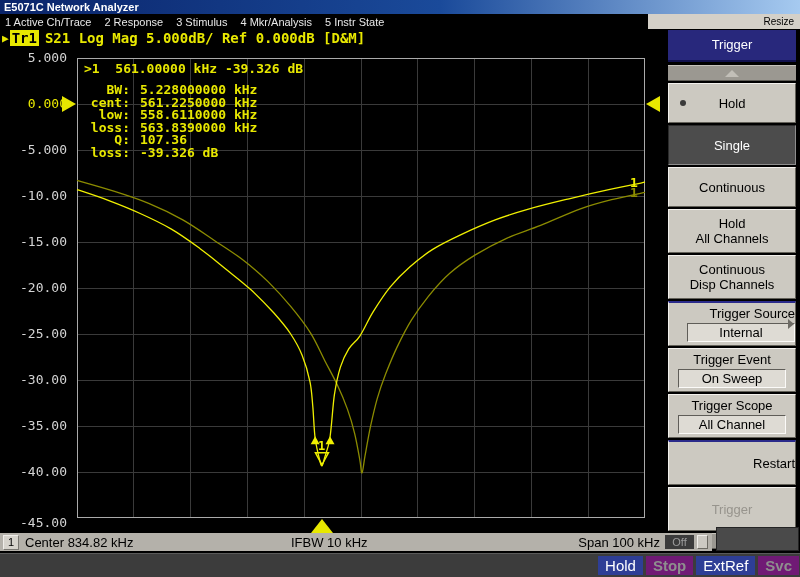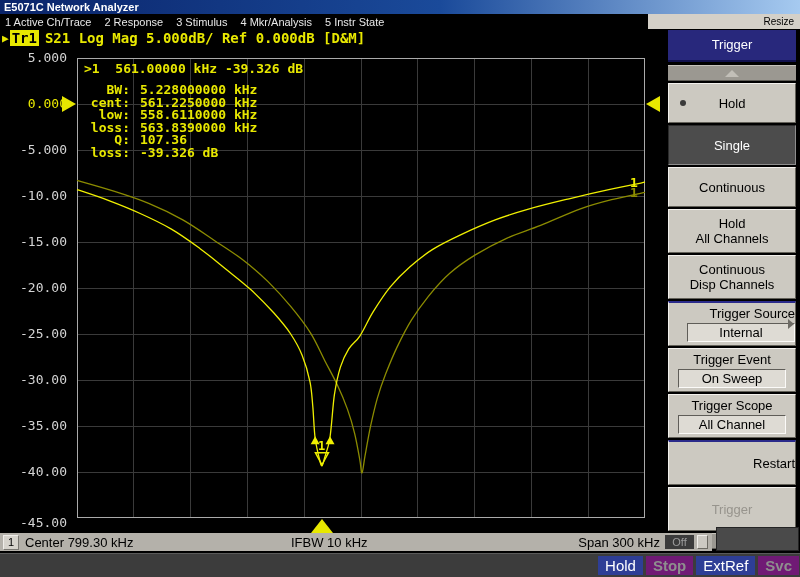--- a/index.html
+++ b/index.html
@@ -228,23 +228,23 @@
       <span>Trigger</span>
     </div>
     <div class="sk-scroll">
         <div class="tri-down"></div>
       </div>
   </div>
   <div class="darkbox"></div>
 
   <div class="channelbar">
     <span class="ch-num">1</span>
-    <span class="ch-center">Center 799.30 kHz</span>
+    <span class="ch-center">Center 834.82 kHz</span>
     <span class="ch-ifbw">IFBW 10 kHz</span>
-    <span class="ch-span">Span 300 kHz</span>
+    <span class="ch-span">Span 100 kHz</span>
     <span class="ch-off">Off</span>
     <span class="ch-nub"></span>
   </div>
 
   <div class="statusbar">
     <span class="sb on">Hold</span>
     <span class="sb dim">Stop</span>
     <span class="sb on">ExtRef</span>
     <span class="sb dim">Svc</span>
   </div>

